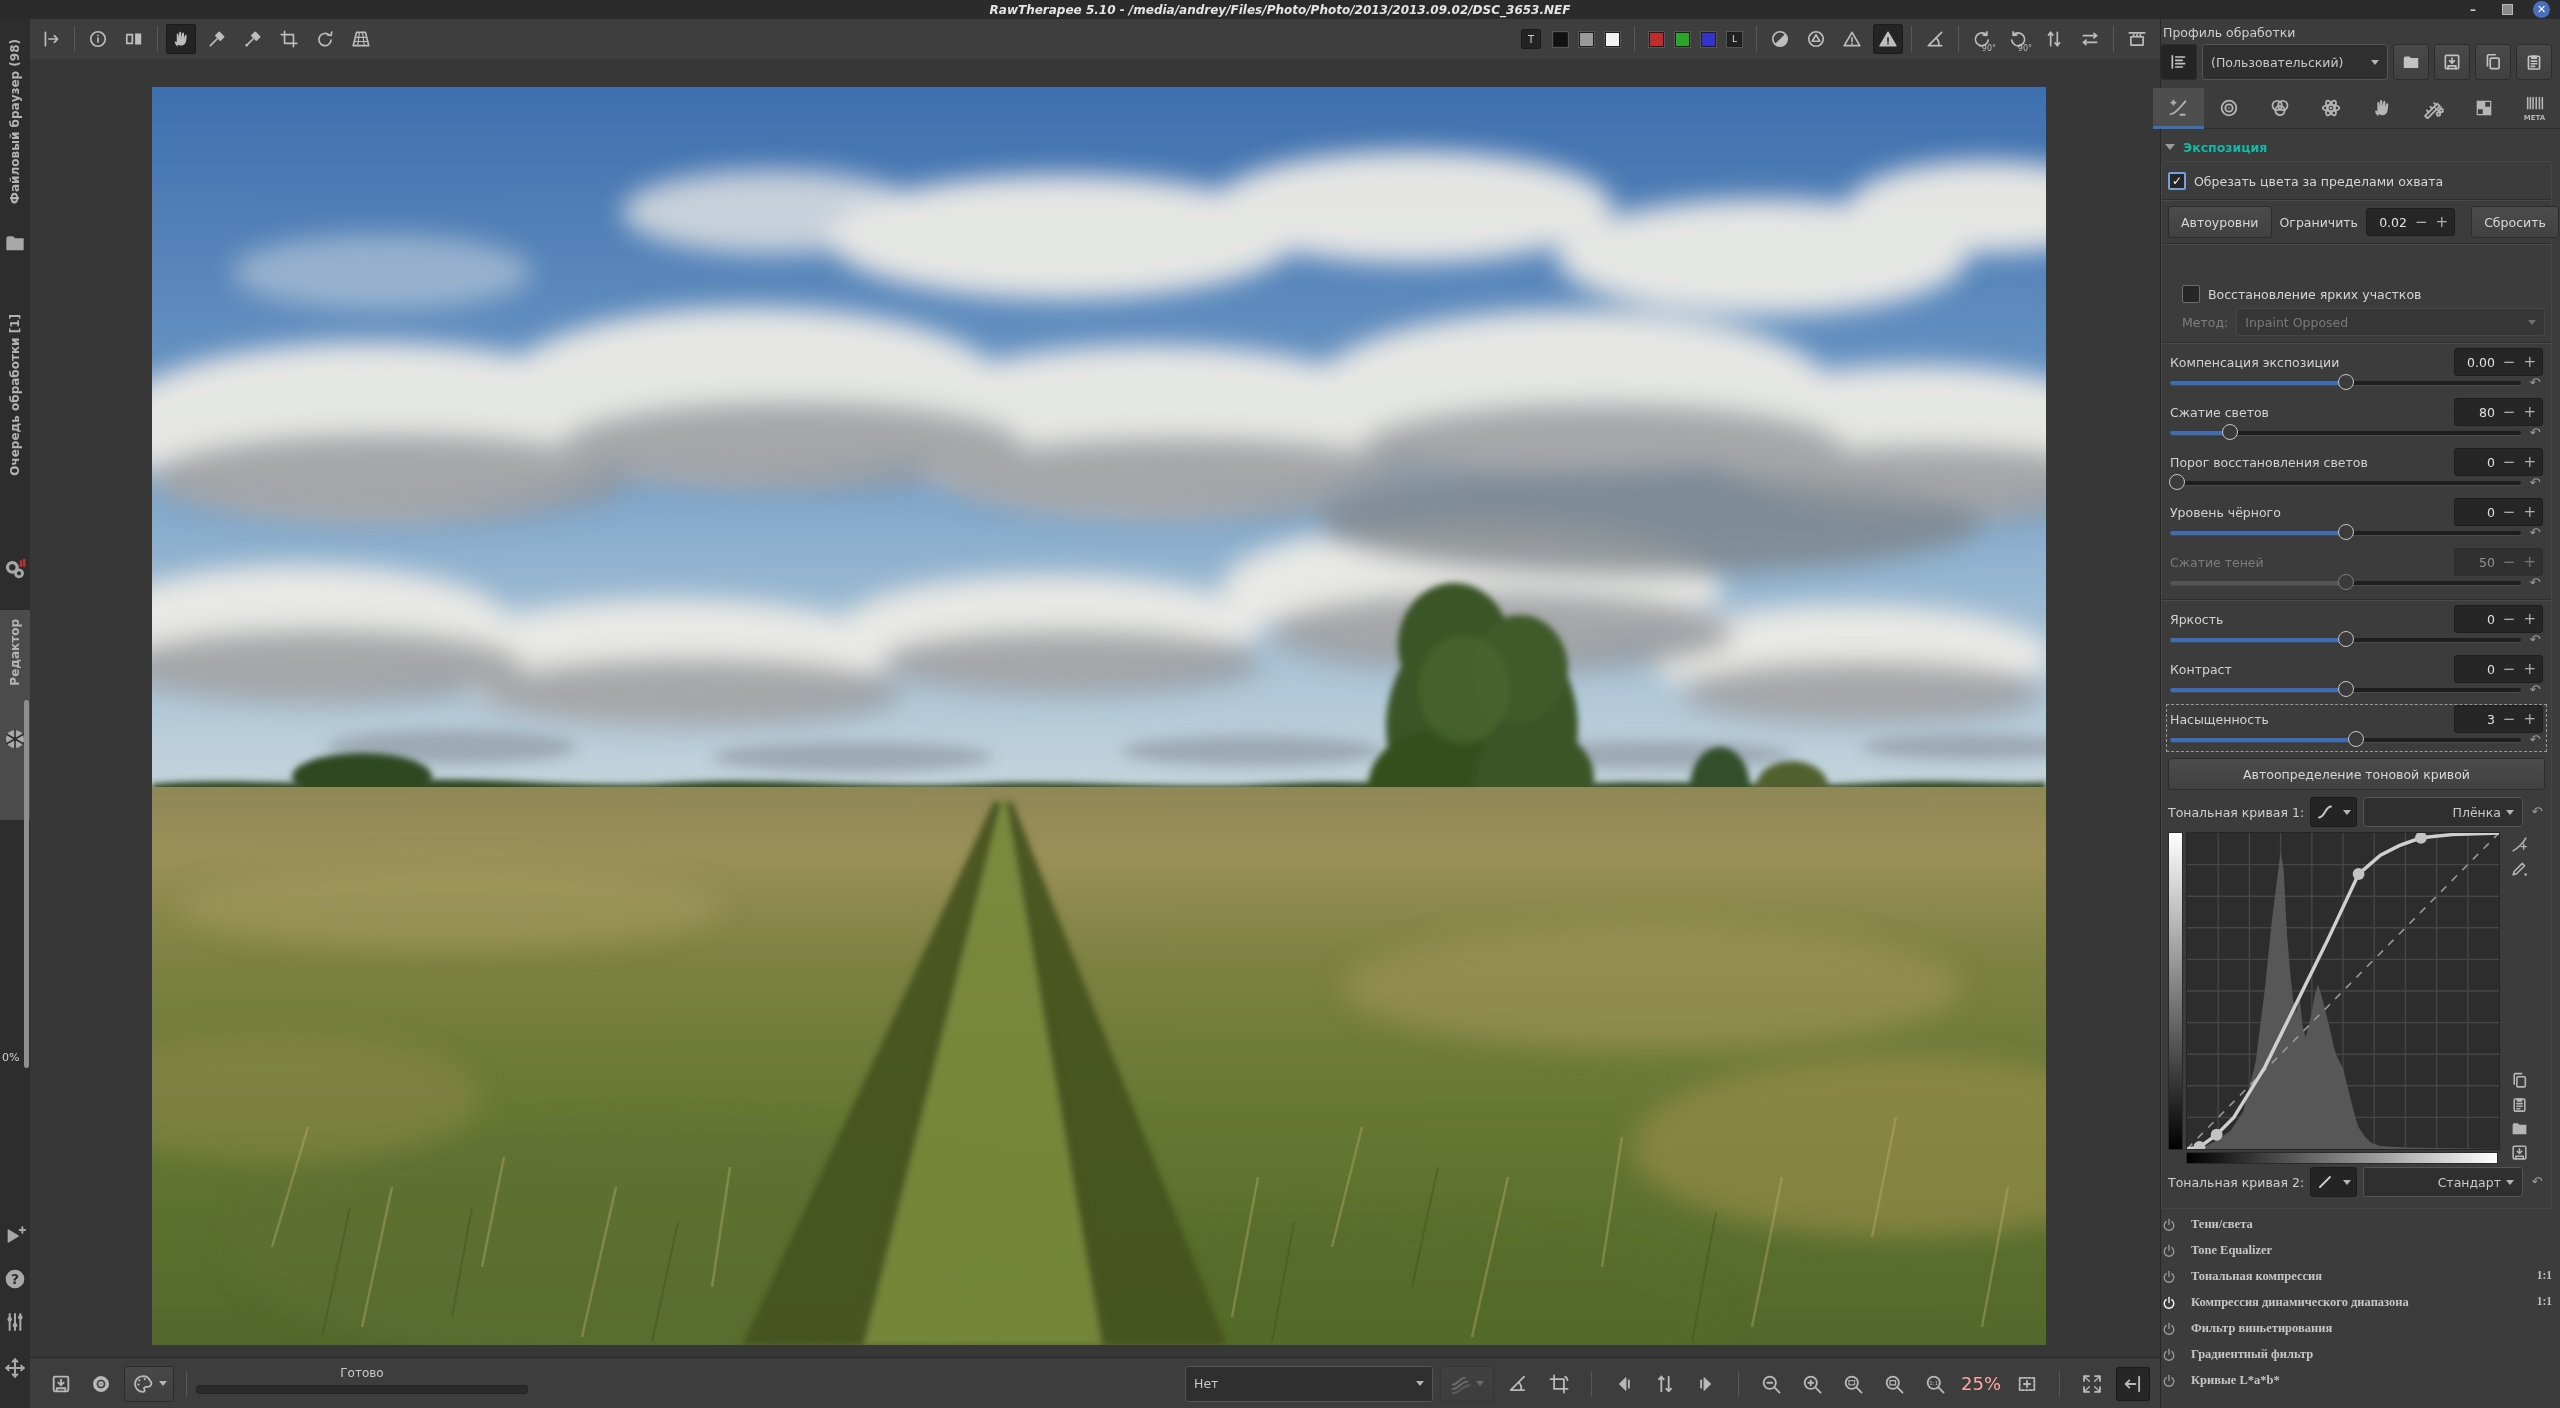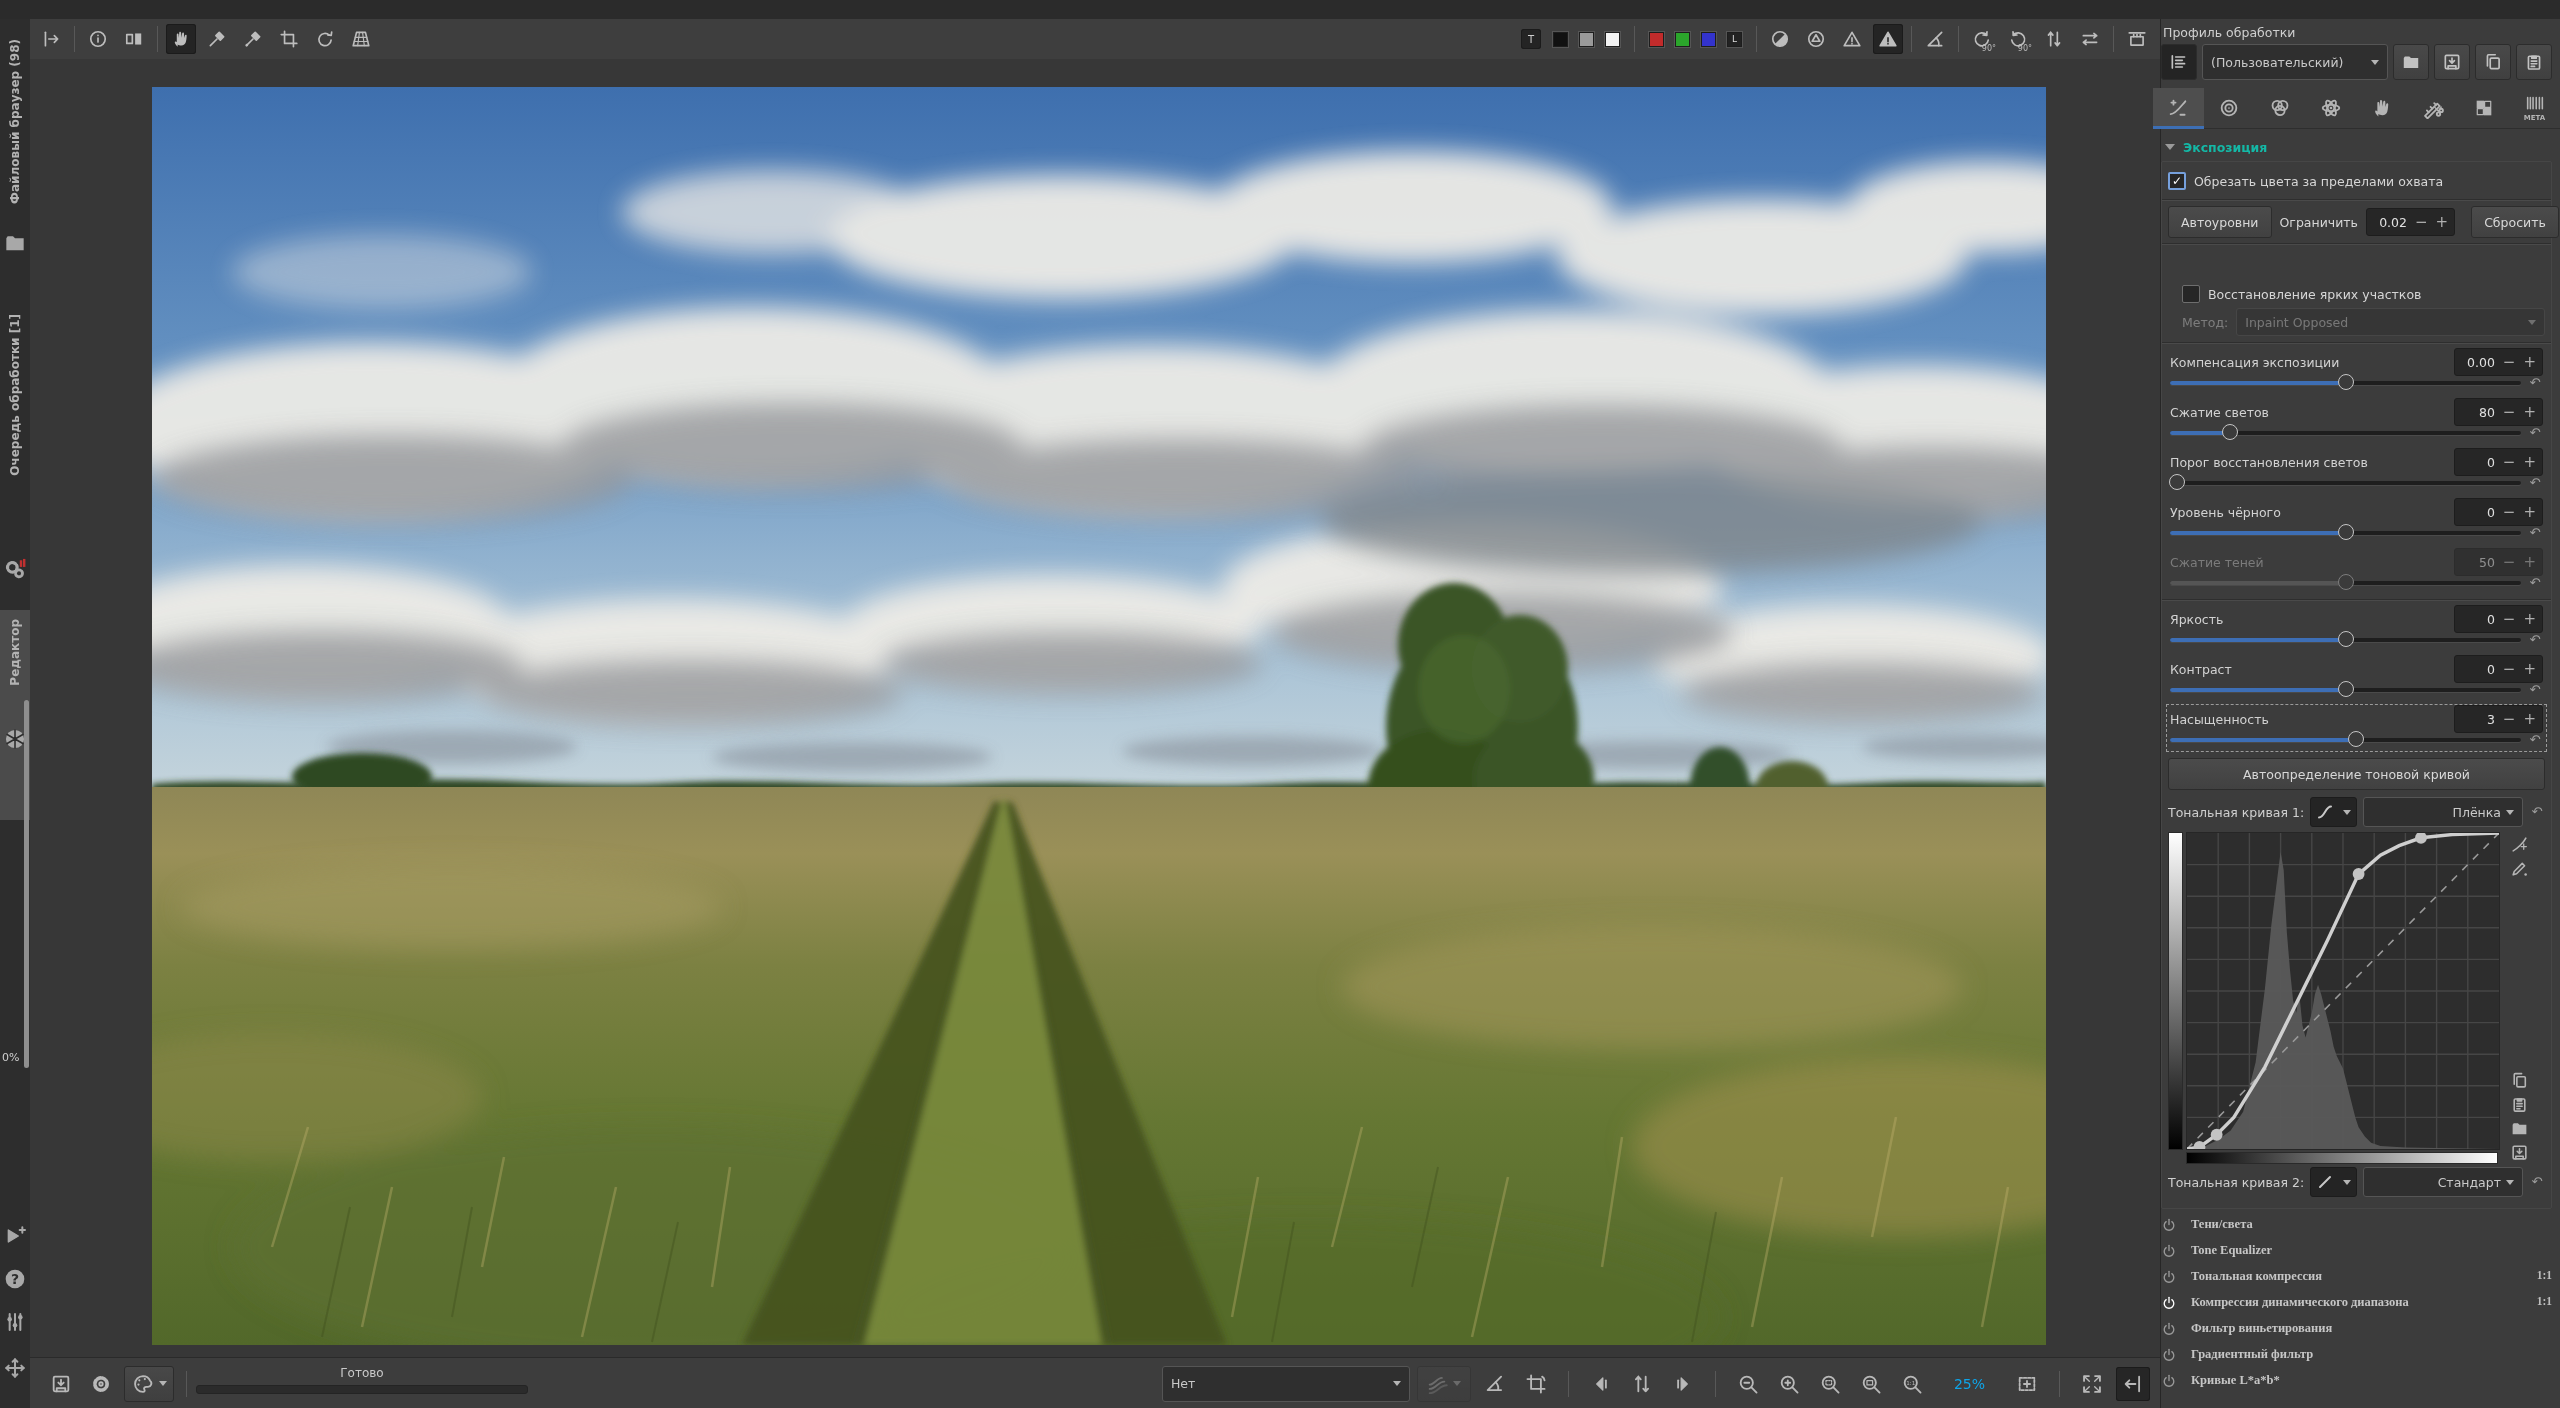--- a/index.html
+++ b/index.html
@@ -47,21 +47,21 @@
   .bbtn.box{border:1px solid #2c2c2c;background:linear-gradient(#484848,#3f3f3f);}
   .bbtn.pressed{background:#262626;box-shadow:inset 0 0 0 1px #1b1b1b;}
   .bbtn.dim{opacity:.38;}
   .caret{width:0;height:0;border-left:4px solid transparent;border-right:4px solid transparent;border-top:5px solid #b5b5b5;margin-left:5px;}
   .statuswrap{position:absolute;left:147px;top:8px;width:370px;display:flex;flex-direction:column;align-items:center;}
   .statustext{font-size:12px;color:#c9c9c9;}
   .progress{margin-top:5px;width:330px;height:7px;background:#2b2b2b;border-radius:3px;border:1px solid #242424;}
   .combo{height:34px;background:#2f2f2f;border:1px solid #555;border-radius:3px;color:#c9c9c9;
          display:flex;align-items:center;padding:0 8px;font-size:12.5px;cursor:pointer;}
   .combo .cv{flex:1;overflow:hidden;white-space:nowrap;}
-  .zoomtext{font-size:14px;color:#0ea5e9;margin:0 18px;}
+  .zoomtext{font-size:18px;color:#fca5a5;margin:0 2px;}
   
   .rightpanel{position:absolute;left:2160px;top:19px;width:400px;height:1389px;background:#3c3c3c;
               border-left:1px solid #262626;box-sizing:border-box;padding:4px 8px 0 0;font-size:12.5px;}
   .framelabel{font-size:12.5px;color:#cfcfcf;margin:2px 0 4px 2px;}
   .profilerow{display:flex;align-items:center;gap:5px;}
   .iconbtn{width:34px;height:34px;border-radius:3px;border:1px solid #2c2c2c;background:linear-gradient(#494949,#404040);
            display:flex;align-items:center;justify-content:center;color:#c2c2c2;cursor:pointer;flex:0 0 auto;}
   .iconbtn svg{width:20px;height:20px;}
   .iconbtn.pressed{background:#242424;}
   .profilecombo{flex:1;}
@@ -129,20 +129,30 @@
   .ornament{margin-top:26px;text-align:center;color:#8d8d8d;opacity:.75;letter-spacing:2px;}
   .ornament .o2{font-size:28px;vertical-align:4px;}
   .ornament .o3{font-size:46px;}
   svg.ic{display:block;}
 </style>
 </head>
 <body>
 
 <div id="app">
 
+  <div class="titlebar">
+    <div class="title">RawTherapee 5.10 - /media/andrey/Files/Photo/Photo/2013/2013.09.02/DSC_3653.NEF</div>
+    <div class="winbtns">
+      <div class="wb min">–</div>
+      <div class="wb max">
+          <span></span>
+        </div>
+      <div class="wb close">✕</div>
+    </div>
+  </div>
 
   <div class="leftstrip">
     <div class="activetab-bg"></div>
     <div class="vtab" style="top:20px;">
       <div class="vlabel">Файловый браузер (98)</div>
     </div>
     <div class="stripicon" style="top:212px;">
         <svg class="ic" viewBox="0 0 18 18" fill="none" stroke="currentColor" stroke-width="1.5" stroke-linecap="round" stroke-linejoin="round">
           <path d="M2.5 14.5v-9l1-1.5h4l1.5 1.5h6.5v9z" fill="currentColor" stroke="none"></path>
         </svg>

